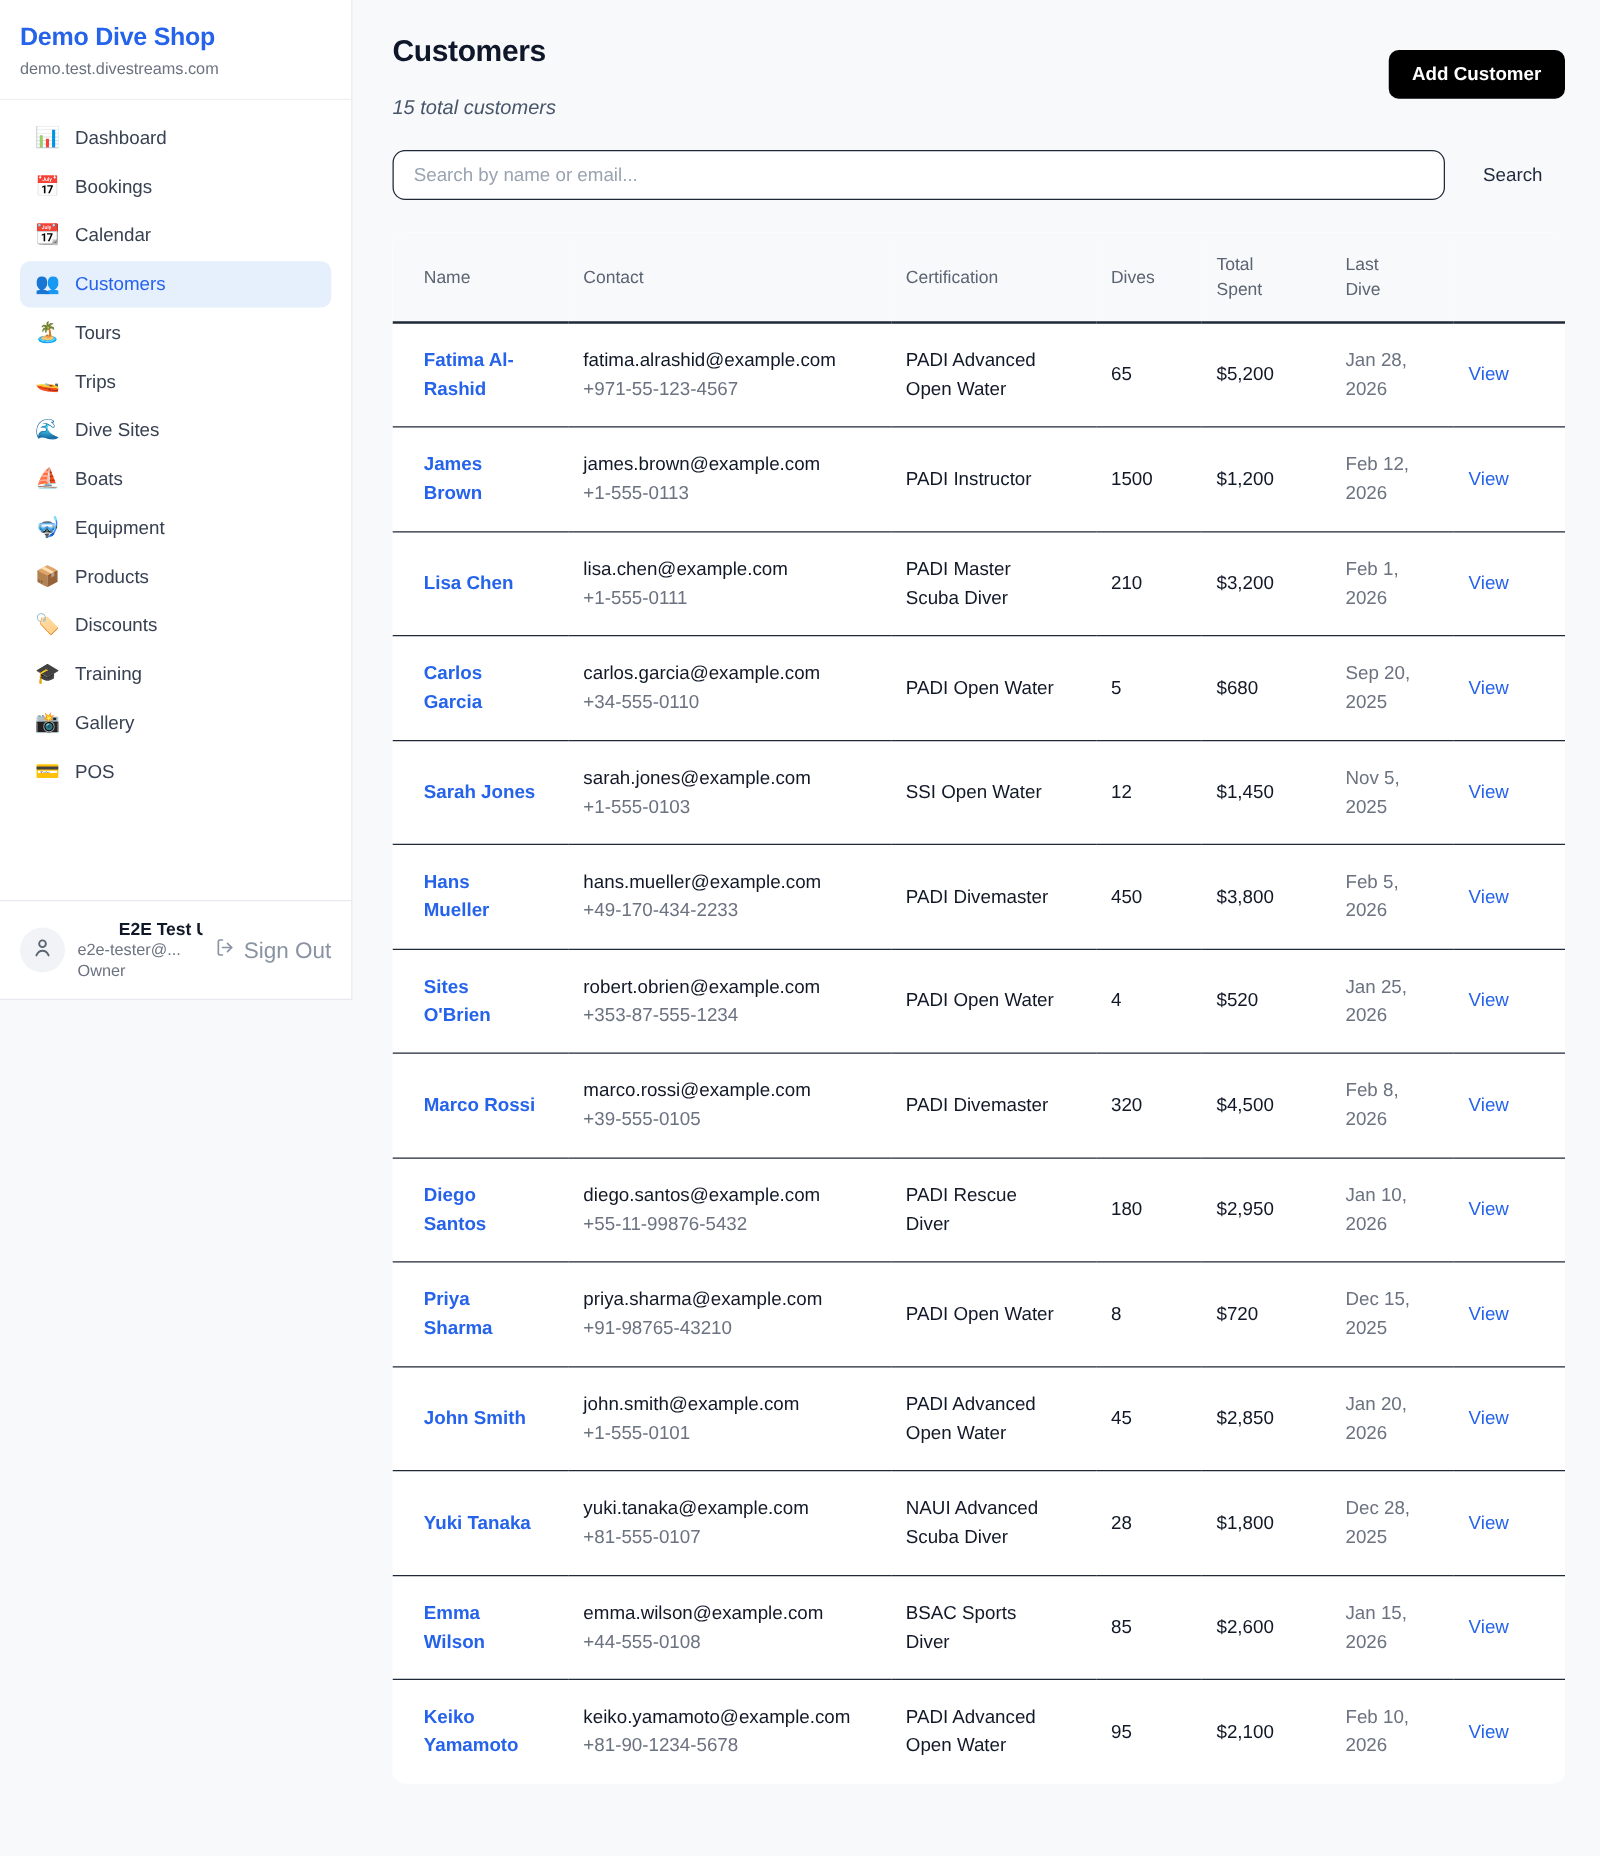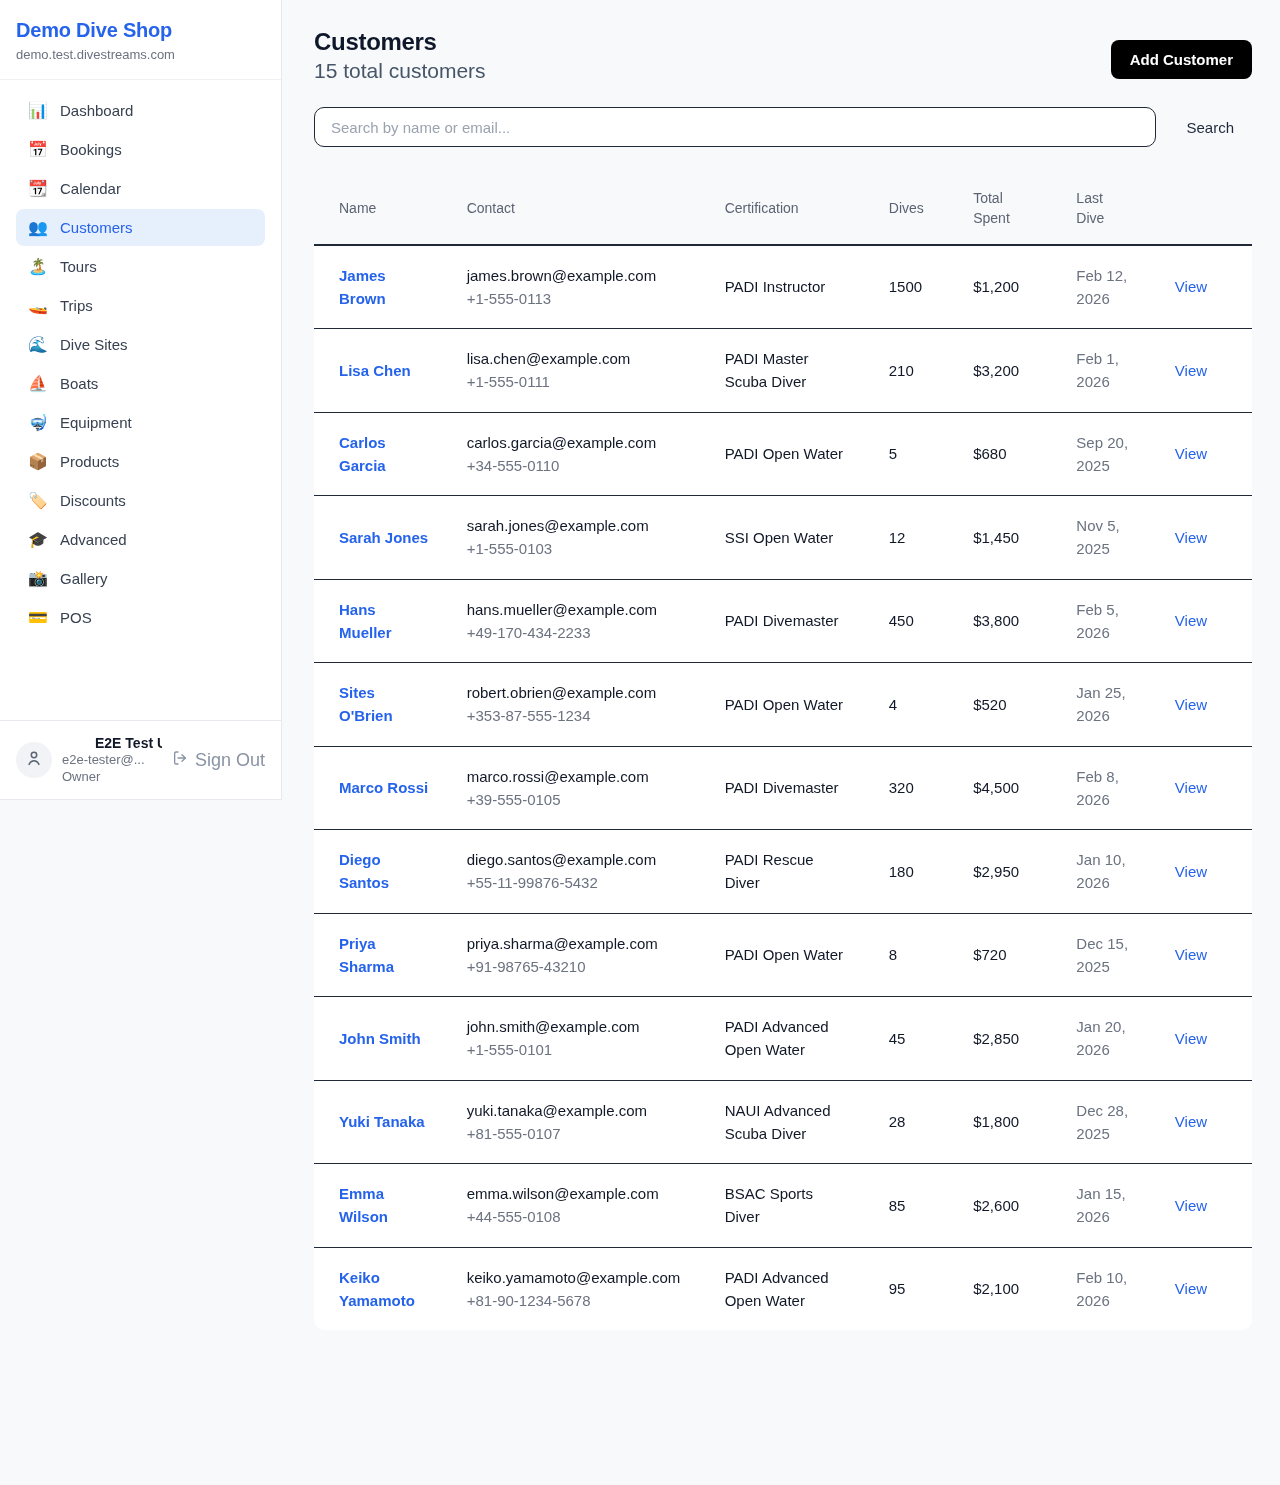--- a/index.html
+++ b/index.html
@@ -42,21 +42,21 @@
   .sign-out {
     display: flex; align-items: center; gap: 7px; flex-shrink: 0;
     background: none; border: none; cursor: pointer;
     color: #8a93a3; font-size: 18px; font-family: inherit; padding: 0;
   }
 
   
   .main { flex: 1; min-width: 0; padding: 28px 28px 28px 32px; }
   .page-header { display: flex; justify-content: space-between; align-items: flex-start; }
   .page-title { font-size: 24px; font-weight: 700; color: #0f172a; letter-spacing: -0.3px; }
-  .page-subtitle { margin-top: 3px; font-size: 21px; color: #475569; }
+  .page-subtitle { margin-top: 22px; font-size: 16px; color: #475569; font-style: italic; }
   .btn-primary {
     background: #000000; color: #ffffff; border: none; border-radius: 8px;
     padding: 11px 19px; font-size: 15px; font-weight: 600; font-family: inherit; cursor: pointer;
     margin-top: 12px;
   }
   .search-row { margin-top: 24px; display: flex; align-items: center; }
   .search-input {
     flex: 1; height: 40px; background: #ffffff;
     border: 1px solid #1f2937; border-radius: 10px;
     padding: 0 16px; font-size: 15px; font-family: inherit; color: #111827;
@@ -152,21 +152,21 @@
     <span class="nav-label">Products</span>
   </div>
 
   <div class="nav-item">
     <span class="nav-icon">🏷️</span>
     <span class="nav-label">Discounts</span>
   </div>
 
   <div class="nav-item">
     <span class="nav-icon">🎓</span>
-    <span class="nav-label">Advanced</span>
+    <span class="nav-label">Training</span>
   </div>
 
   <div class="nav-item">
     <span class="nav-icon">📸</span>
     <span class="nav-label">Gallery</span>
   </div>
 
   <div class="nav-item">
     <span class="nav-icon">💳</span>
     <span class="nav-label">POS</span>
@@ -229,20 +229,32 @@
             <th><span>Name</span></th>
             <th><span>Contact</span></th>
             <th><span>Certification</span></th>
             <th><span>Dives</span></th>
             <th><span class="th-narrow">Total Spent</span></th>
             <th><span class="th-narrow">Last Dive</span></th>
             <th><span></span></th>
           </tr>
         </thead>
         <tbody>
+  <tr>
+    <td class="c-name"><a class="name-link">Fatima Al-Rashid</a></td>
+    <td class="c-contact">
+      <div class="email">fatima.alrashid@example.com</div>
+      <div class="phone">+971-55-123-4567</div>
+    </td>
+    <td class="c-cert"><span>PADI Advanced Open Water</span></td>
+    <td class="c-dives">65</td>
+    <td class="c-spent">$5,200</td>
+    <td class="c-last">Jan 28, 2026</td>
+    <td class="c-view"><a class="view-link">View</a></td>
+  </tr>
 
   <tr>
     <td class="c-name"><a class="name-link">James Brown</a></td>
     <td class="c-contact">
       <div class="email">james.brown@example.com</div>
       <div class="phone">+1-555-0113</div>
     </td>
     <td class="c-cert"><span>PADI Instructor</span></td>
     <td class="c-dives">1500</td>
     <td class="c-spent">$1,200</td>

